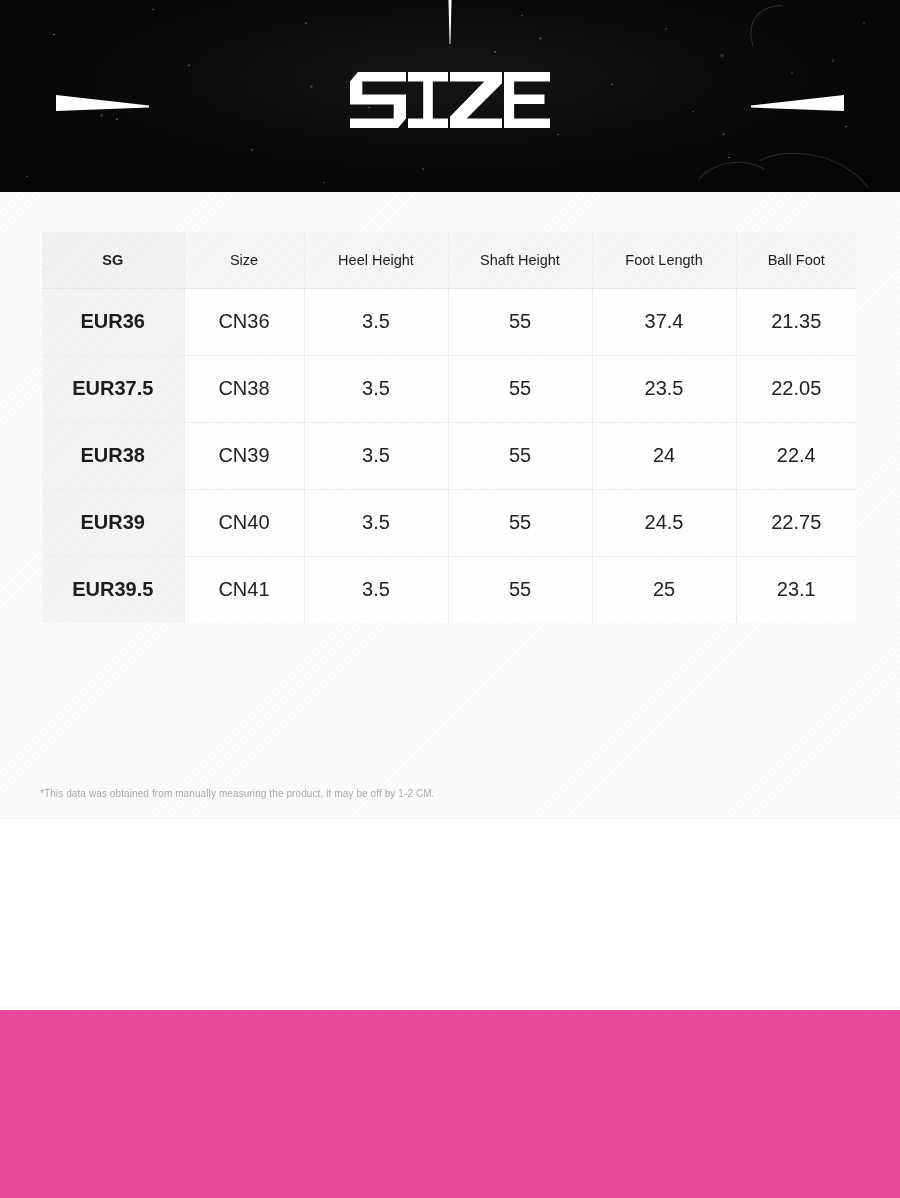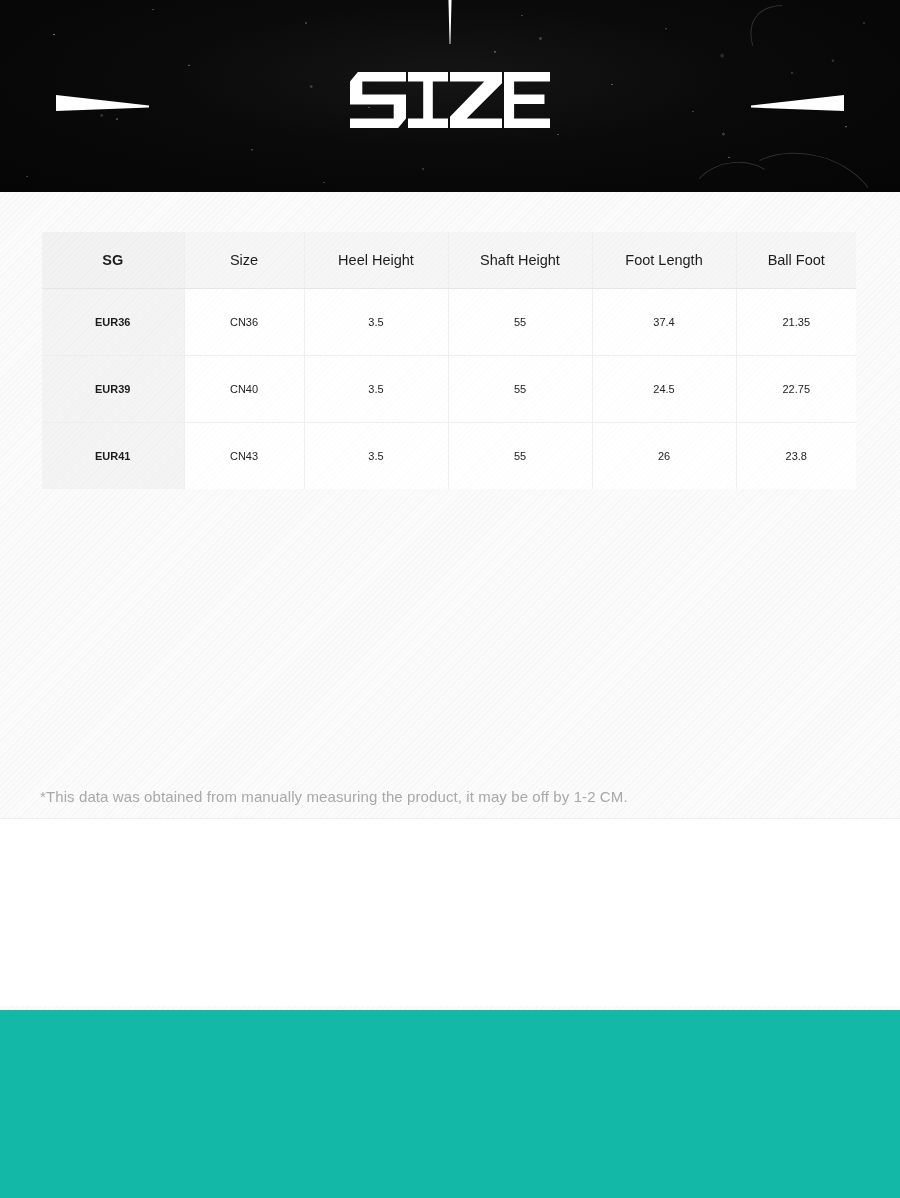--- a/index.html
+++ b/index.html
@@ -10,21 +10,21 @@
     background: #ffffff;
     font-family: "Liberation Sans", sans-serif;
     -webkit-font-smoothing: antialiased;
   }
 
   .page {
     position: relative;
     width: 900px;
     height: 1198px;
     overflow: hidden;
-    background: #14b8a6;
+    background: #ec4899;
   }
 
   
   .hero {
     position: relative;
     width: 900px;
     height: 192px;
     background:
       radial-gradient(ellipse at 50% 40%, #151515 0%, #0a0a0a 45%, #050505 100%),
       #070707;
@@ -172,21 +172,21 @@
     top: 40px;
     width: 814px;
     border-collapse: collapse;
     table-layout: fixed;
   }
   .size-table th,
   .size-table td {
     height: 67px;
     text-align: center;
     vertical-align: middle;
-    font-size: 11px;
+    font-size: 20px;
     color: #222222;
     border-bottom: 1px solid #eeeeee;
     border-right: 1px solid #eeeeee;
     background-color: #ffffff;
     background-image:
       repeating-linear-gradient(135deg,
         rgba(0,0,0,.016) 0px, rgba(0,0,0,.016) 1px,
         rgba(0,0,0,0) 1px, rgba(0,0,0,0) 4px);
   }
   .size-table tr th:last-child,
@@ -213,21 +213,21 @@
   .c1 { width: 120px; }
   .c2 { width: 144px; }
   .c3 { width: 144px; }
   .c4 { width: 144px; }
   .c5 { width: 120px; }
 
   .table-note {
     position: absolute;
     left: 40px;
     top: 596px;
-    font-size: 15px;
+    font-size: 10px;
     color: #a8a8a8;
     letter-spacing: .1px;
     text-align: right;
   }
 
   .fit-heading {
     position: absolute;
     left: 40px;
     top: 668px;
     font-size: 19px;
@@ -327,34 +327,50 @@
       <tbody>
         <tr>
           <td class="col-sg">EUR36</td>
           <td>CN36</td>
           <td>3.5</td>
           <td>55</td>
           <td>37.4</td>
           <td>21.35</td>
         </tr>
         <tr>
+          <td class="col-sg">EUR37.5</td>
+          <td>CN38</td>
+          <td>3.5</td>
+          <td>55</td>
+          <td>23.5</td>
+          <td>22.05</td>
+        </tr>
+        <tr>
+          <td class="col-sg">EUR38</td>
+          <td>CN39</td>
+          <td>3.5</td>
+          <td>55</td>
+          <td>24</td>
+          <td>22.4</td>
+        </tr>
+        <tr>
           <td class="col-sg">EUR39</td>
           <td>CN40</td>
           <td>3.5</td>
           <td>55</td>
           <td>24.5</td>
           <td>22.75</td>
         </tr>
         <tr>
-          <td class="col-sg">EUR41</td>
-          <td>CN43</td>
-          <td>3.5</td>
-          <td>55</td>
-          <td>26</td>
-          <td>23.8</td>
+          <td class="col-sg">EUR39.5</td>
+          <td>CN41</td>
+          <td>3.5</td>
+          <td>55</td>
+          <td>25</td>
+          <td>23.1</td>
         </tr>
       </tbody>
     </table>
 
     <div class="table-note">*This data was obtained from manually measuring the product, it may be off by 1-2 CM.</div>
 
     <div class="fit-heading">How Buyer's Reviewed the Fit</div>
 
     <div class="fit-stats">
       <div class="fit-stat s0">

